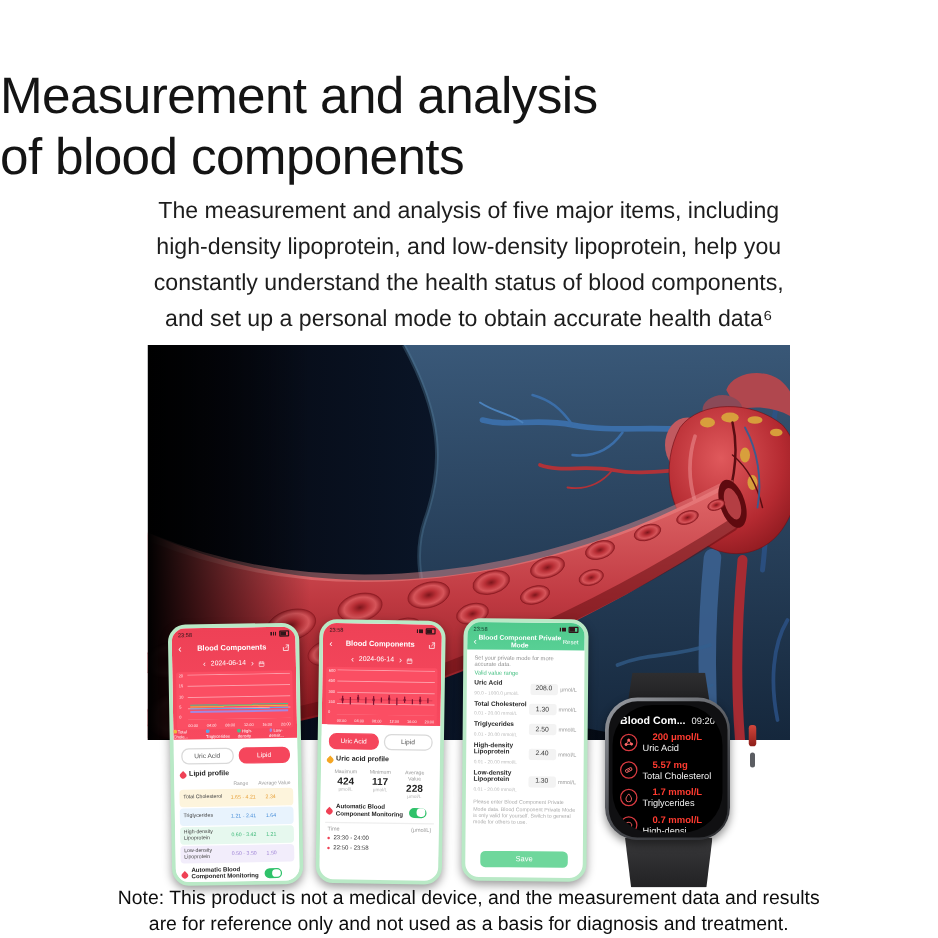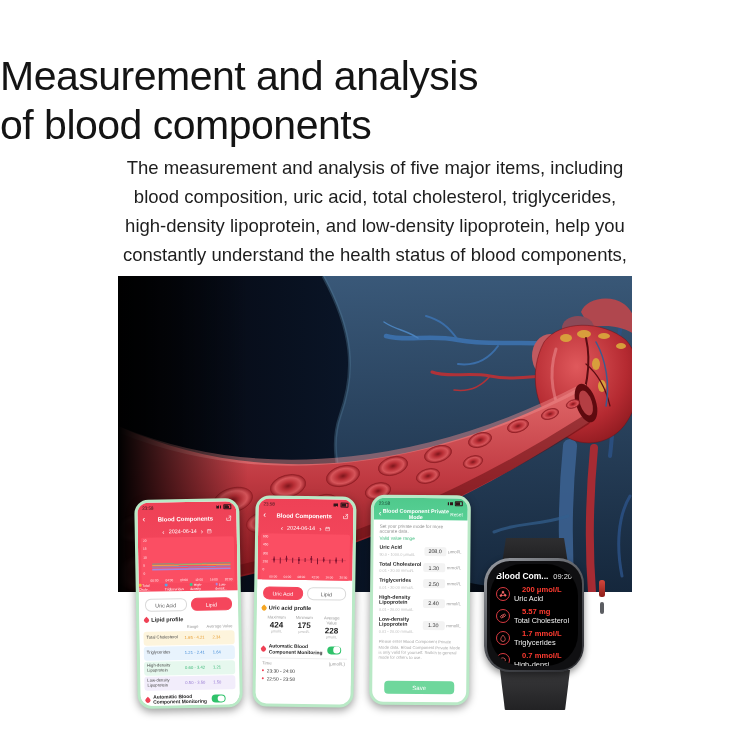--- a/index.html
+++ b/index.html
@@ -137,21 +137,20 @@
 
 <div class="canvas">
 
   <div class="title">
     <div>Measurement and analysis</div>
     <div>of blood components</div>
   </div>
 
   <div class="lede">
     <div>The measurement and analysis of five major items, including</div>
-    <div>blood composition, uric acid, total cholesterol, triglycerides,</div>
     <div>high-density lipoprotein, and low-density lipoprotein, help you</div>
     <div>constantly understand the health status of blood components,</div>
     <div>and set up a personal mode to obtain accurate health data⁶</div>
   </div>
 
   <div class="hero">
     <svg width="514" height="316" viewBox="0 0 514 316">
       <defs>
         <linearGradient id="bgG" x1="0" y1="0" x2="1" y2="0">
           <stop offset="0" stop-color="#04050c"></stop>
@@ -418,21 +417,21 @@
           <span>Uric acid profile</span>
         </div>
       <div class="stats">
         <div class="stat">
           <div class="sl">Maximum</div>
           <div class="sv">424</div>
           <div class="su">μmol/L</div>
         </div>
         <div class="stat">
           <div class="sl">Minimum</div>
-          <div class="sv">175</div>
+          <div class="sv">117</div>
           <div class="su">μmol/L</div>
         </div>
         <div class="stat">
           <div class="sl">Average Value</div>
           <div class="sv">228</div>
           <div class="su">μmol/L</div>
         </div>
       </div>
       <div class="monitor">
         <i class="drop"></i>
@@ -591,14 +590,18 @@
               <div class="w-label">High-densi...</div>
             </span>
           </div>
         </div>
       </div>
     </div>
     <div class="crown"></div>
     <div class="side-btn"></div>
   </div>
 
+  <div class="note">
+    <div>Note: This product is not a medical device, and the measurement data and results</div>
+    <div>are for reference only and not used as a basis for diagnosis and treatment.</div>
+  </div>
 
 </div>
 
 </body></html>

